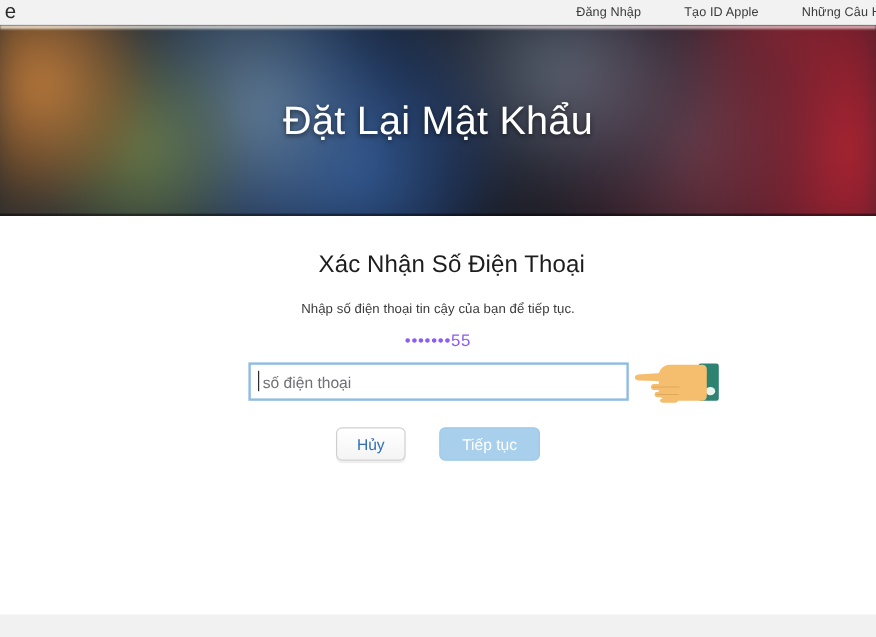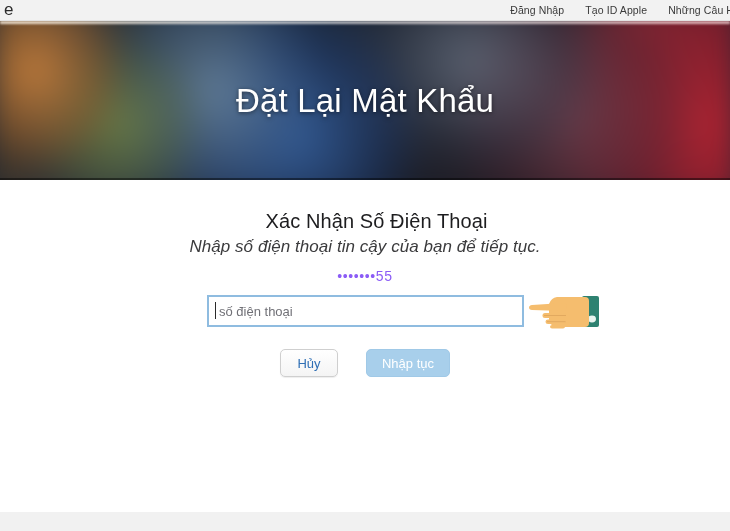--- a/index.html
+++ b/index.html
@@ -37,21 +37,21 @@
     line-height: 21px;
     letter-spacing: -0.2px;
   }
   .topbar-nav {
     position: absolute;
     right: 0;
     top: 0;
     height: 21px;
     display: flex;
     align-items: center;
-    gap: 21px;
+    gap: 36px;
     padding-right: 2px;
     white-space: nowrap;
     overflow: hidden;
   }
   .nav-item {
     font-size: 10.5px;
     color: #3a3a3a;
     line-height: 21px;
     letter-spacing: 0.1px;
   }
@@ -126,25 +126,24 @@
   .section-title {
     margin-top: 30px;
     font-size: 20px;
     font-weight: 400;
     color: #1d1d1f;
     letter-spacing: 0.1px;
     padding-left: 23px;
   }
 
   .section-sub {
-    margin-top: 4px;
-    font-size: 17px;
+    margin-top: 19px;
+    font-size: 11px;
     color: #3b3b3d;
     letter-spacing: 0.05px;
-    font-style: italic;
   }
 
   .masked-number {
     margin-top: 11px;
     font-size: 14px;
     color: #8b5cf6;
     letter-spacing: 0.6px;
   }
 
   .field-row {
@@ -280,20 +279,20 @@
           <path d="M19 31.5 L34 31.5 Q36.5 31.5 36.5 33.7 Q36.5 36 34 36 L19 36 Q16.5 36 16.5 33.7 Q16.5 31.5 19 31.5 Z" fill="#f5bd6e"></path>
           <path d="M23 37 L34 37 Q36 37 36 38.8 Q36 40.6 34 40.6 L23 40.6 Q21 40.6 21 38.8 Q21 37 23 37 Z" fill="#f5bd6e"></path>
 
           <path d="M15 27.5 L37 27.5 M18 33.7 L36.5 33.7" stroke="#e0a75e" stroke-width="0.9" fill="none"></path>
         </svg>
       </div>
     </div>
 
     <div class="buttons">
       <button class="btn btn-cancel">Hủy</button>
-      <button class="btn btn-continue">Nhập tục</button>
+      <button class="btn btn-continue">Tiếp tục</button>
     </div>
 
   </div>
 
   <div class="footer-strip"></div>
 
 </div>
 
 </body></html>

